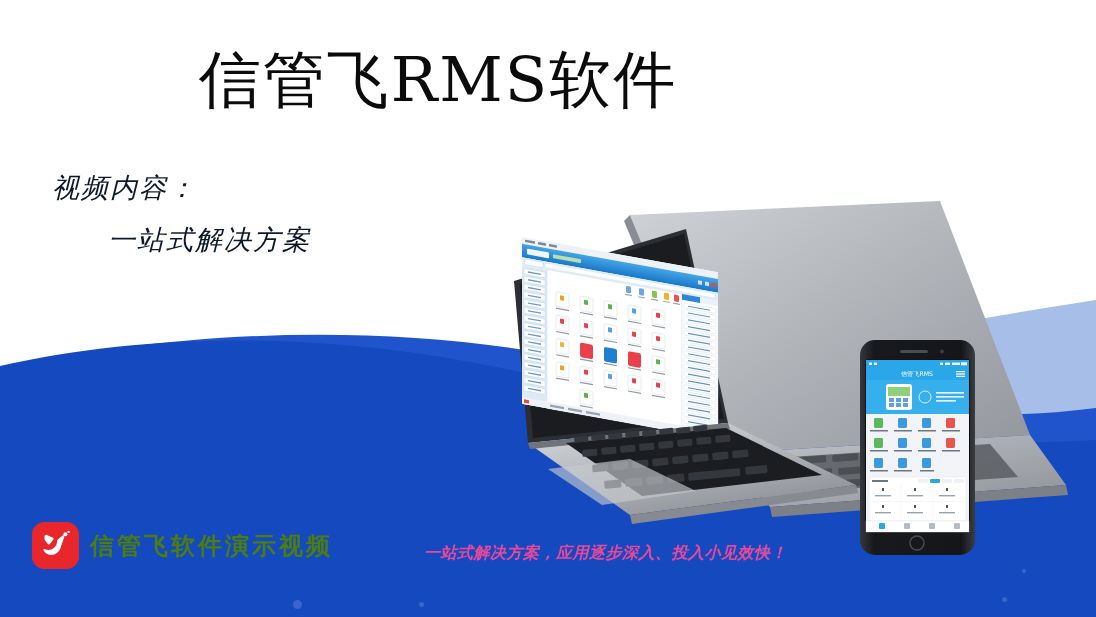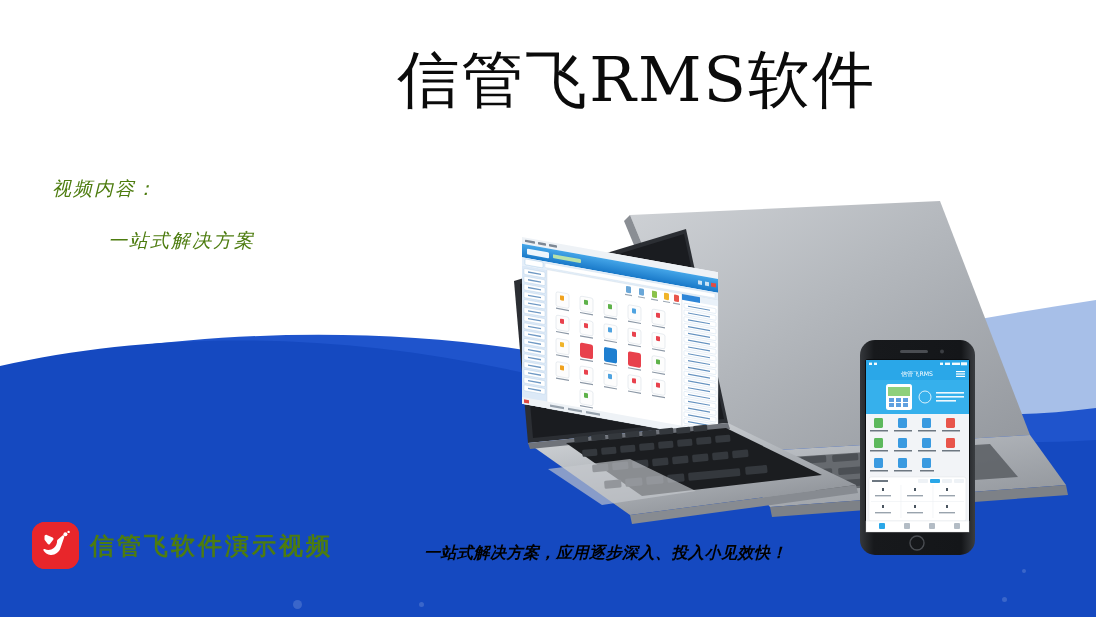--- a/index.html
+++ b/index.html
@@ -10,34 +10,34 @@
     position:relative;
   }
   #stage{position:absolute;left:0;top:0;width:1096px;height:617px;overflow:hidden;background:#fff;}
 
   
   #bg-waves{position:absolute;left:0;top:0;width:1096px;height:617px;}
 
   
   #title{
     position:absolute;left:0;top:44px;width:876px;
-    text-align:right;
+    text-align:center;
     font-family:"DejaVu Serif","Liberation Serif",serif;
     font-size:62px;line-height:72px;
     color:#0b0b0b;letter-spacing:2px;
     white-space:nowrap;
   }
 
   
   #subtitle{
     position:absolute;left:52px;top:162px;width:520px;
-    color:#4d7c0f;
+    color:#0f172a;
     font-family:"DejaVu Serif","Liberation Serif",serif;
     font-style:italic;
-    font-size:19px;line-height:52px;
+    font-size:27px;line-height:52px;
     letter-spacing:2px;
   }
   #subtitle .line2{display:block;padding-left:56px;}
 
   
   #devices{position:absolute;left:470px;top:185px;width:626px;height:400px;}
   #logo{
     position:absolute;left:32px;top:522px;width:47px;height:47px;
     background:#e8262b;border-radius:13px;
     box-shadow:0 0 0 0 rgba(0,0,0,0);
@@ -45,21 +45,21 @@
   #logo svg{display:block;}
   #brand{
     position:absolute;left:90px;top:524px;
     color:#4d7c0f;font-weight:bold;
     font-size:24px;line-height:44px;letter-spacing:3px;
     white-space:nowrap;
     font-family:"DejaVu Sans","Liberation Sans",sans-serif;
   }
   #tagline{
     position:absolute;left:424px;top:543px;
-    color:#000000;font-weight:bold;font-style:italic;
+    color:#ec4899;font-weight:bold;font-style:italic;
     font-size:16px;line-height:20px;letter-spacing:0.5px;
     white-space:nowrap;
     font-family:"DejaVu Sans","Liberation Sans",sans-serif;
   }
   .bubble{position:absolute;border-radius:50%;background:rgba(255,255,255,0.16);}
 </style>
 </head>
 <body>
 
 <div id="stage">

